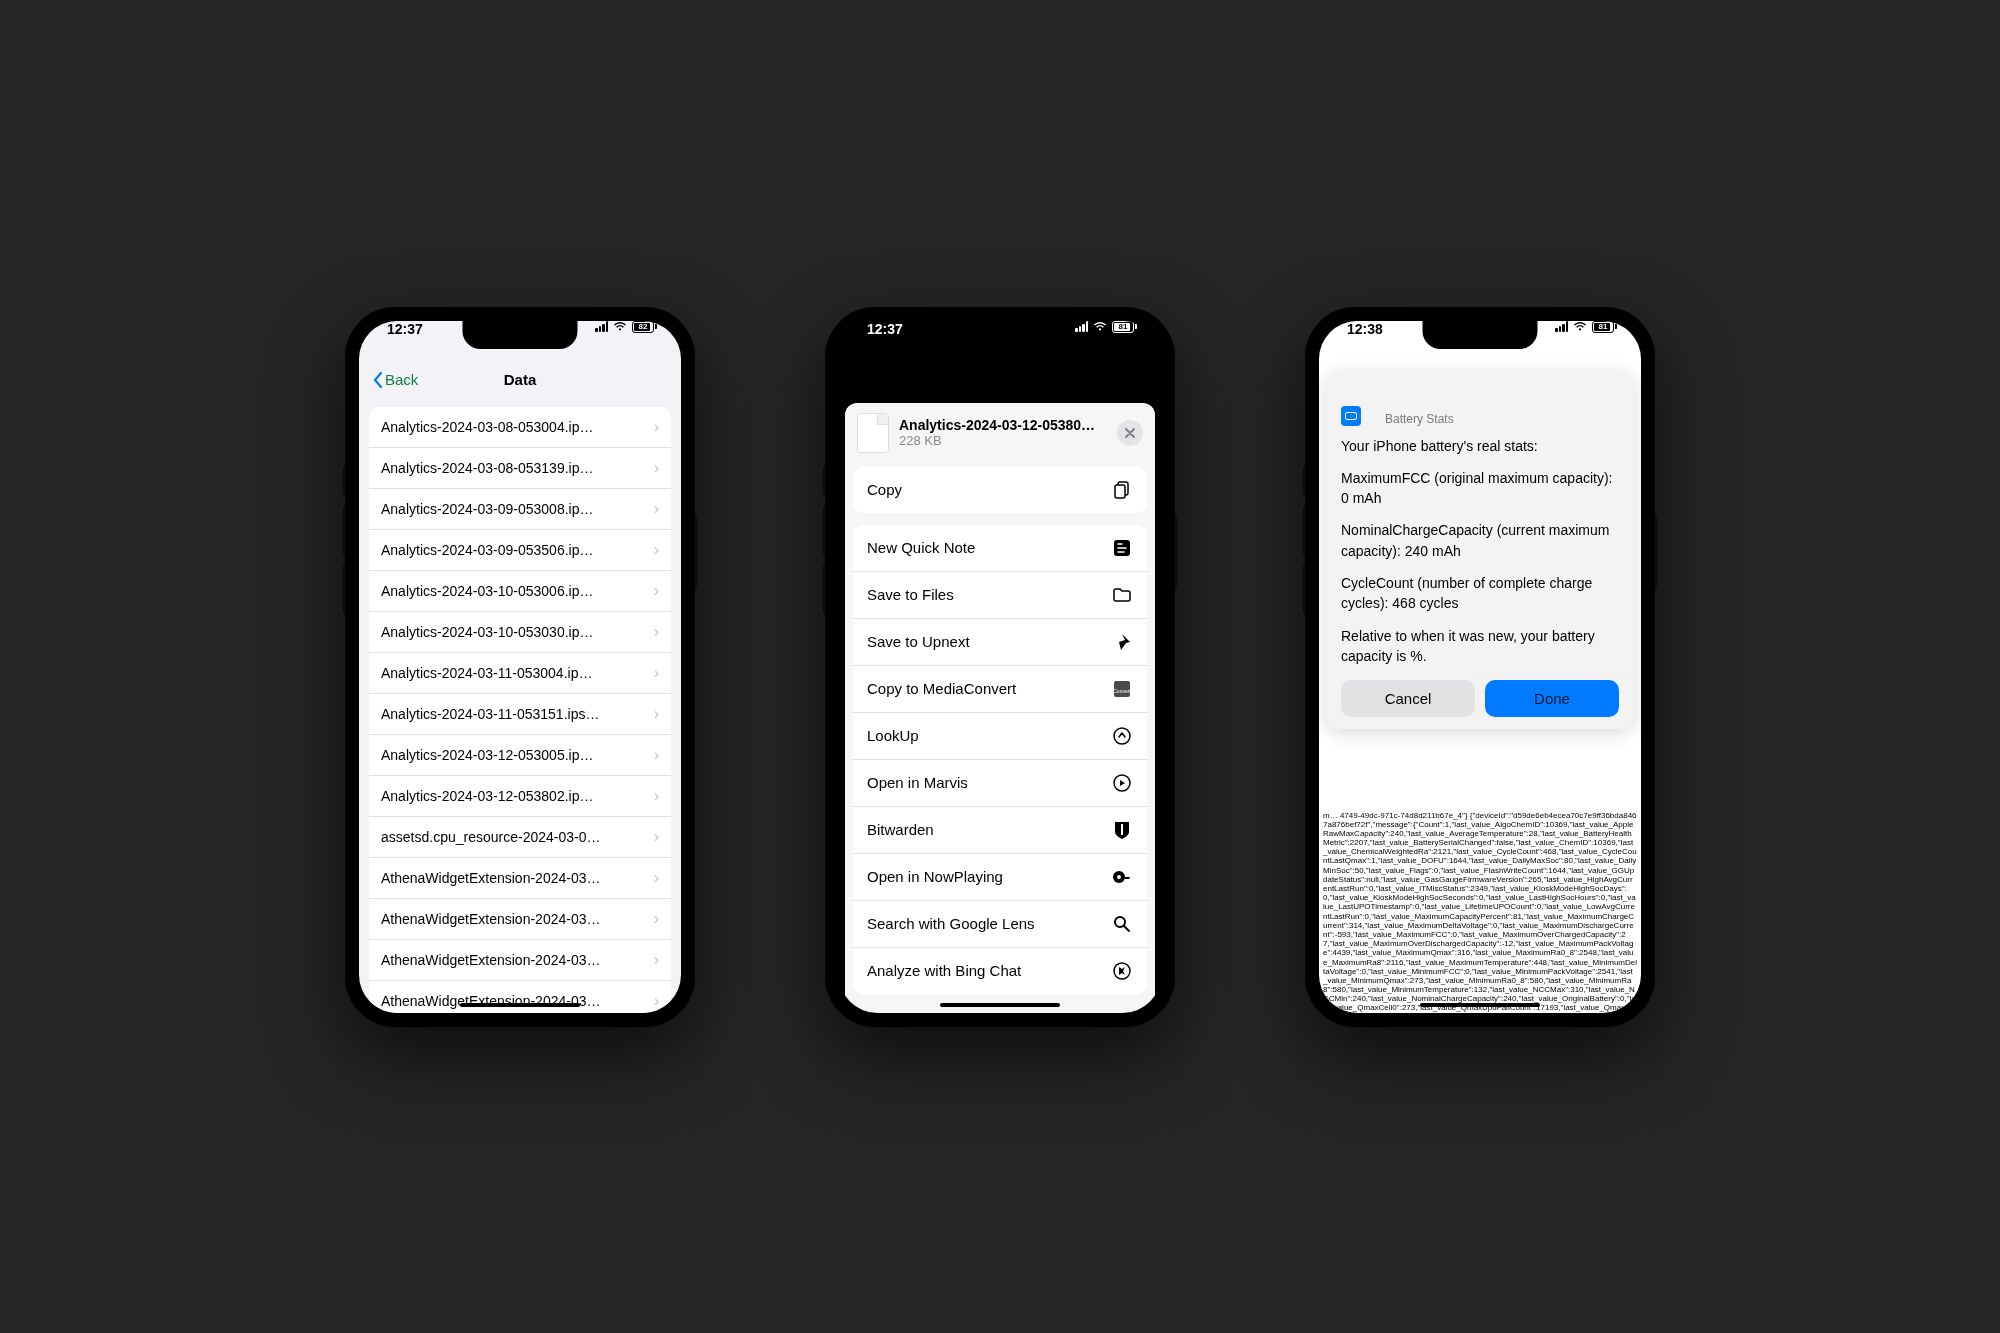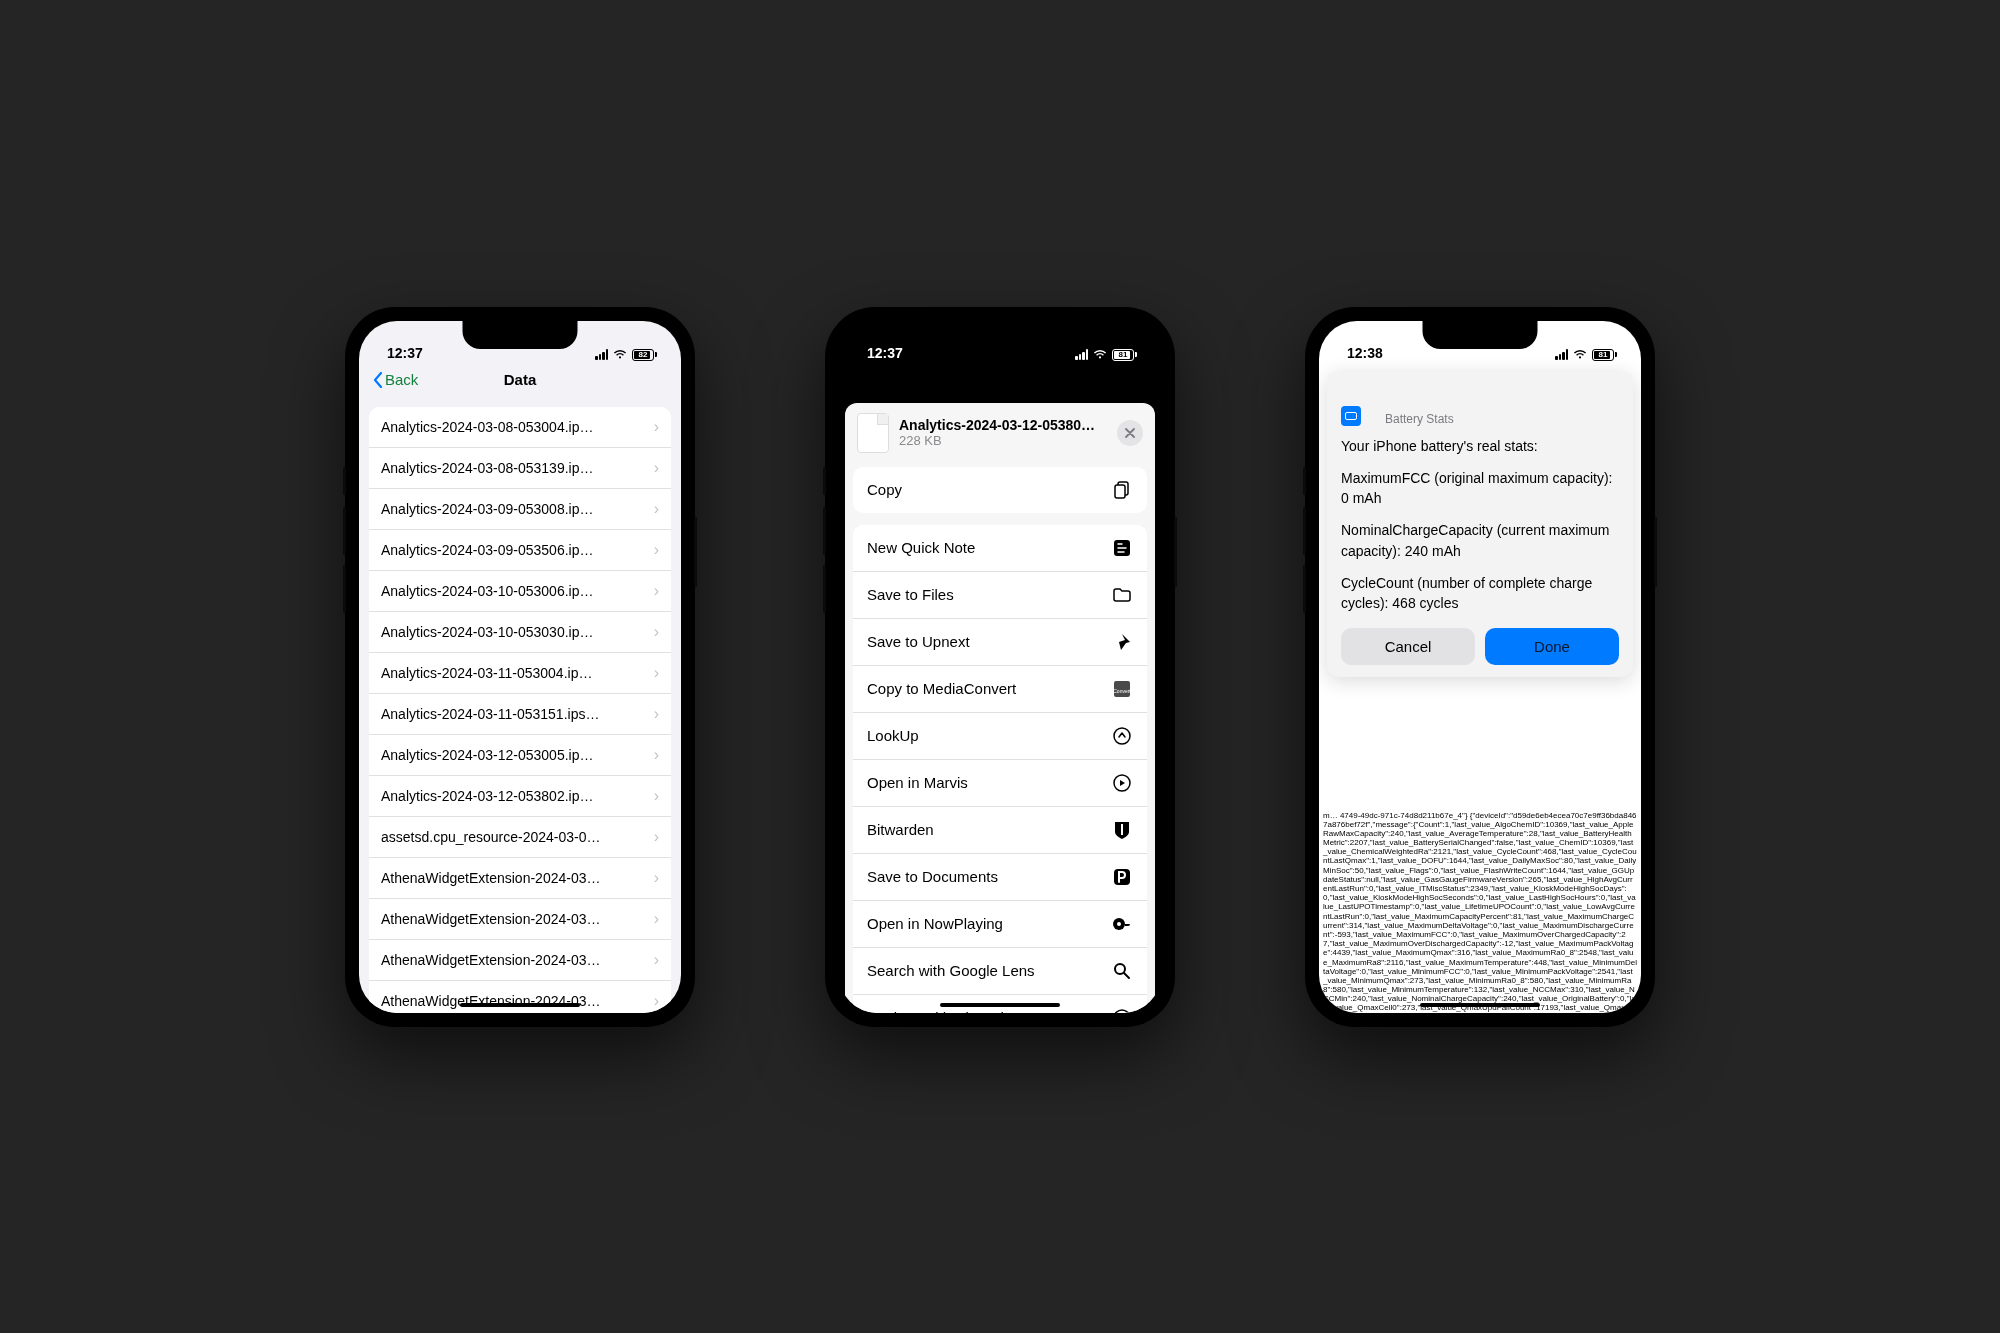--- a/index.html
+++ b/index.html
@@ -39,21 +39,21 @@
     transform: translateX(-50%);
     width: 115px;
     height: 28px;
     background: #000;
     border-radius: 0 0 18px 18px;
     z-index: 100;
   }
   .status-bar {
     height: 40px;
     display: flex;
-    align-items: flex-end;
+    align-items: flex-start;
     justify-content: space-between;
     padding: 0 24px 0 28px;
     font-size: 14px;
     font-weight: 600;
     color: #000;
     flex-shrink: 0;
   }
   .status-bar.dark { color: #fff; }
   .status-right { display: flex; align-items: center; gap: 5px; }
   .signal-bars { display:inline-flex; align-items:flex-end; gap:1px; height:11px;}
@@ -363,29 +363,20 @@
           <div class="action-row">
             <span>Bitwarden</span>
             <span class="action-icon">
               <svg width="18" height="20" viewBox="0 0 18 20">
                 <path d="M2 2h14v10c0 4-7 7-7 7s-7-3-7-7V2z" fill="#000"></path>
                 <path d="M9 4v11" stroke="#fff" stroke-width="2"></path>
               </svg>
             </span>
           </div>
           <div class="action-row">
-            <span>Save to Documents</span>
-            <span class="action-icon">
-              <svg width="20" height="20" viewBox="0 0 20 20">
-                <rect x="2" y="2" width="16" height="16" rx="4" fill="#000"></rect>
-                <path d="M7 5h3a3 3 0 013 3v0a3 3 0 01-3 3H7V5zM7 11v4" stroke="#fff" stroke-width="2" fill="none" stroke-linecap="round"></path>
-              </svg>
-            </span>
-          </div>
-          <div class="action-row">
             <span>Open in NowPlaying</span>
             <span class="action-icon">
               <svg width="20" height="20" viewBox="0 0 20 20">
                 <circle cx="7" cy="10" r="6" fill="#000"></circle>
                 <path d="M13 10h5a2 2 0 01-2 2h-3" fill="#000"></path>
                 <circle cx="7" cy="10" r="2" fill="#fff"></circle>
               </svg>
             </span>
           </div>
           <div class="action-row">
@@ -448,20 +439,21 @@
         <div class="alert-app-icon">
             <span></span>
           </div>
         <div class="alert-app-name">Battery Stats</div>
       </div>
       <div class="alert-body">
         <p>Your iPhone battery's real stats:</p>
         <p>MaximumFCC (original maximum capacity): 0 mAh</p>
         <p>NominalChargeCapacity (current maximum capacity): 240 mAh</p>
         <p>CycleCount (number of complete charge cycles): 468 cycles</p>
+        <p>Relative to when it was new, your battery capacity is %.</p>
       </div>
       <div class="alert-buttons">
         <div class="alert-btn cancel">Cancel</div>
         <div class="alert-btn done">Done</div>
       </div>
     </div>
     <div class="home-indicator"></div>
   </div>
 </div>
 

